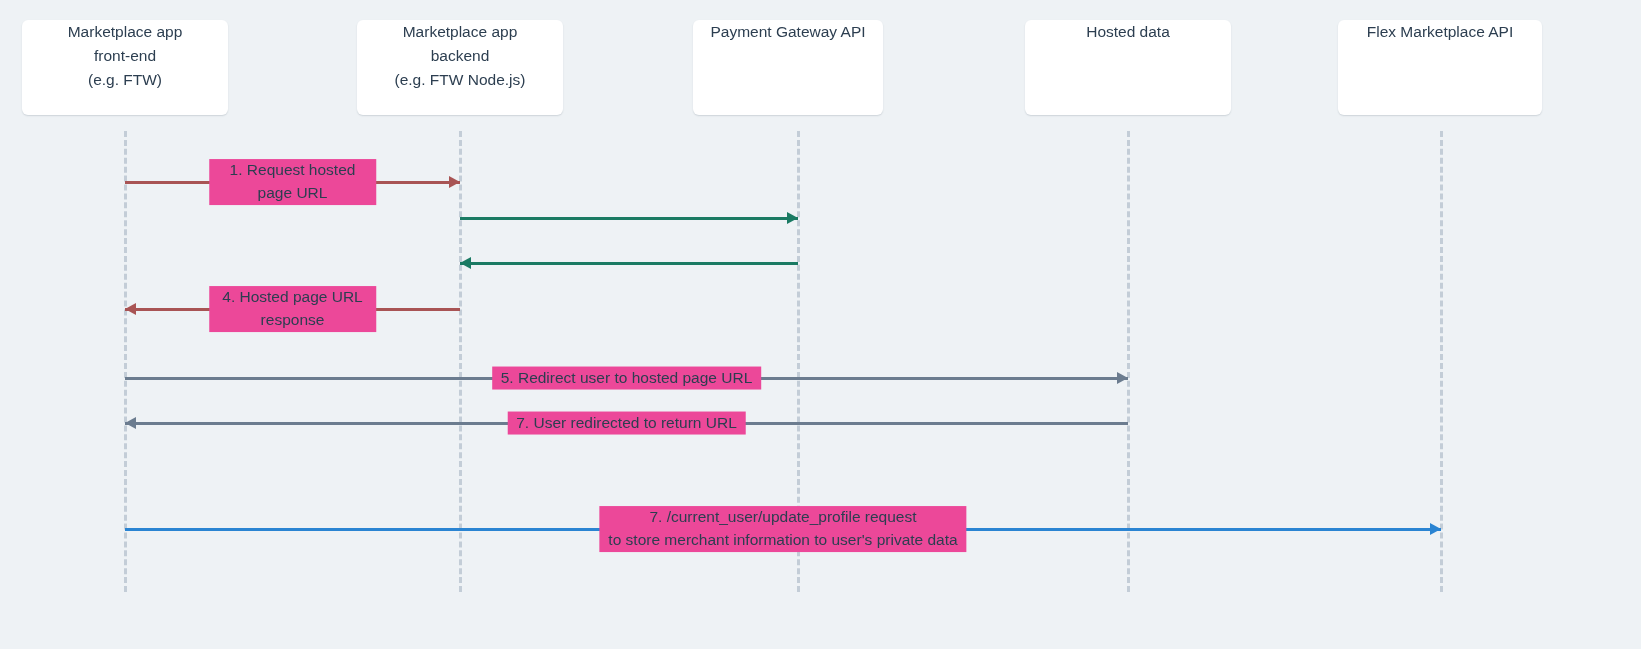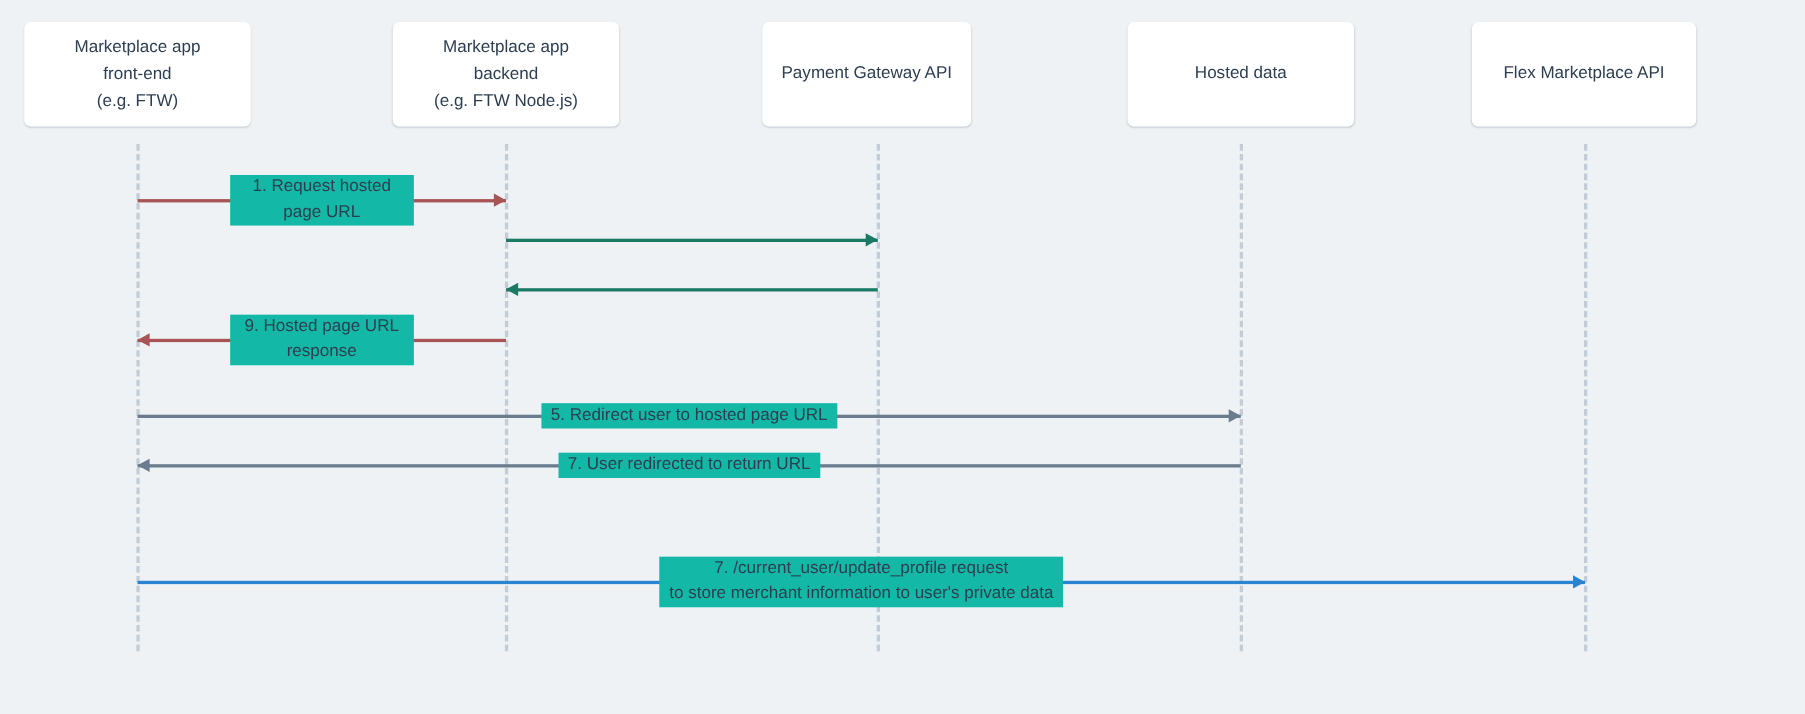--- a/index.html
+++ b/index.html
@@ -21,24 +21,24 @@
 
   
   .participant {
     position: absolute;
     top: 20px;
     height: 95px;
     background: #ffffff;
     border-radius: 6px;
     box-shadow: 0 1px 2px rgba(40,55,75,0.10), 0 1px 1px rgba(40,55,75,0.06);
     display: flex;
-    align-items: center;
+    align-items: flex-start;
     justify-content: center;
     box-sizing: border-box;
-    padding: 12px 10px;
+    padding: 0 10px;
   }
   .participant-label {
     font-size: 15.5px;
     line-height: 1.55;
     color: #2c3e50;
     text-align: center;
     white-space: pre-line;
   }
 
   
@@ -79,21 +79,21 @@
   }
   .msg-head.left {
     left: 0;
     border-right: 11px solid currentColor;
   }
   .msg-label {
     position: absolute;
     left: 50%;
     top: 50%;
     transform: translate(-50%, -50%);
-    background: #14b8a6;
+    background: #ec4899;
     padding: 0 9px;
     font-size: 15.5px;
     line-height: 1.48;
     color: #2c3e50;
     text-align: center;
     white-space: pre-line;
     z-index: 3;
   }
 </style>
 </head>
@@ -138,21 +138,21 @@
         <div class="msg-line"></div>
         <div class="msg-head right"></div>
       </div>
       <div class="message" style="left: 460px; width: 338px; top: 243px; color: rgb(26, 122, 99);">
         <div class="msg-line"></div>
         <div class="msg-head left"></div>
       </div>
       <div class="message" style="left: 125px; width: 335px; top: 289px; color: rgb(168, 84, 84);">
         <div class="msg-line"></div>
         <div class="msg-head left"></div>
-        <div class="msg-label">9. Hosted page URL response</div>
+        <div class="msg-label">4. Hosted page URL response</div>
       </div>
       <div class="message" style="left: 125px; width: 1003px; top: 358px; color: rgb(107, 124, 143);">
         <div class="msg-line"></div>
         <div class="msg-head right"></div>
         <div class="msg-label">5. Redirect user to hosted page URL</div>
       </div>
       <div class="message" style="left: 125px; width: 1003px; top: 403px; color: rgb(107, 124, 143);">
         <div class="msg-line"></div>
         <div class="msg-head left"></div>
         <div class="msg-label">7. User redirected to return URL</div>

